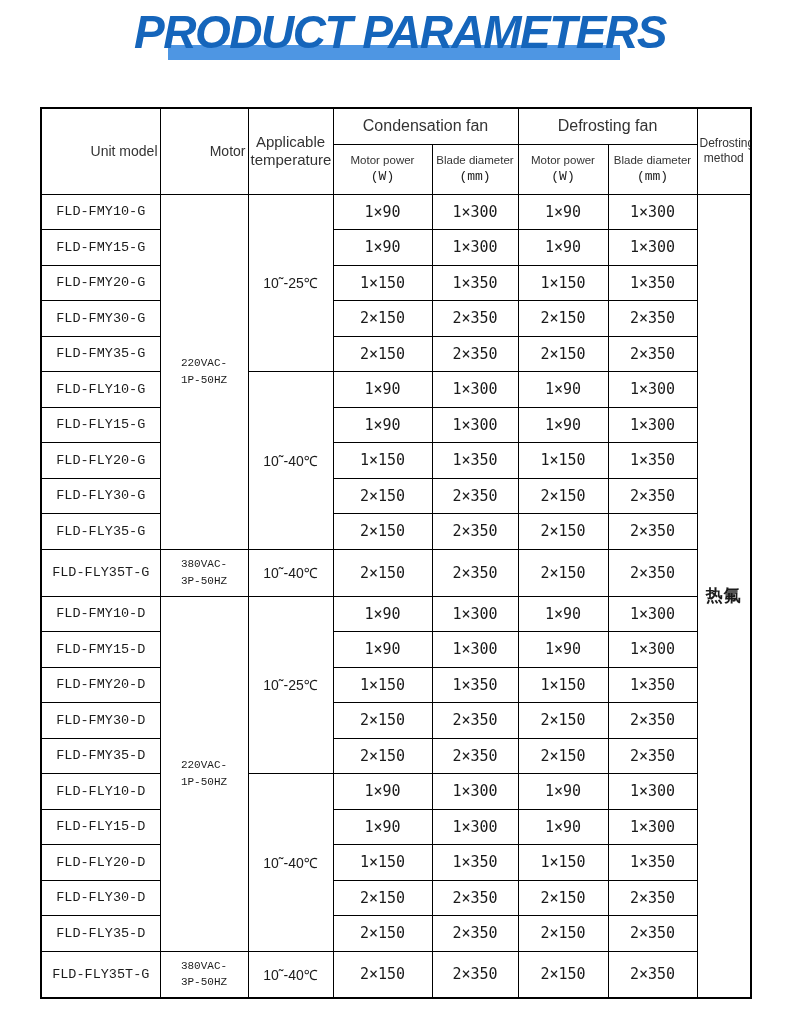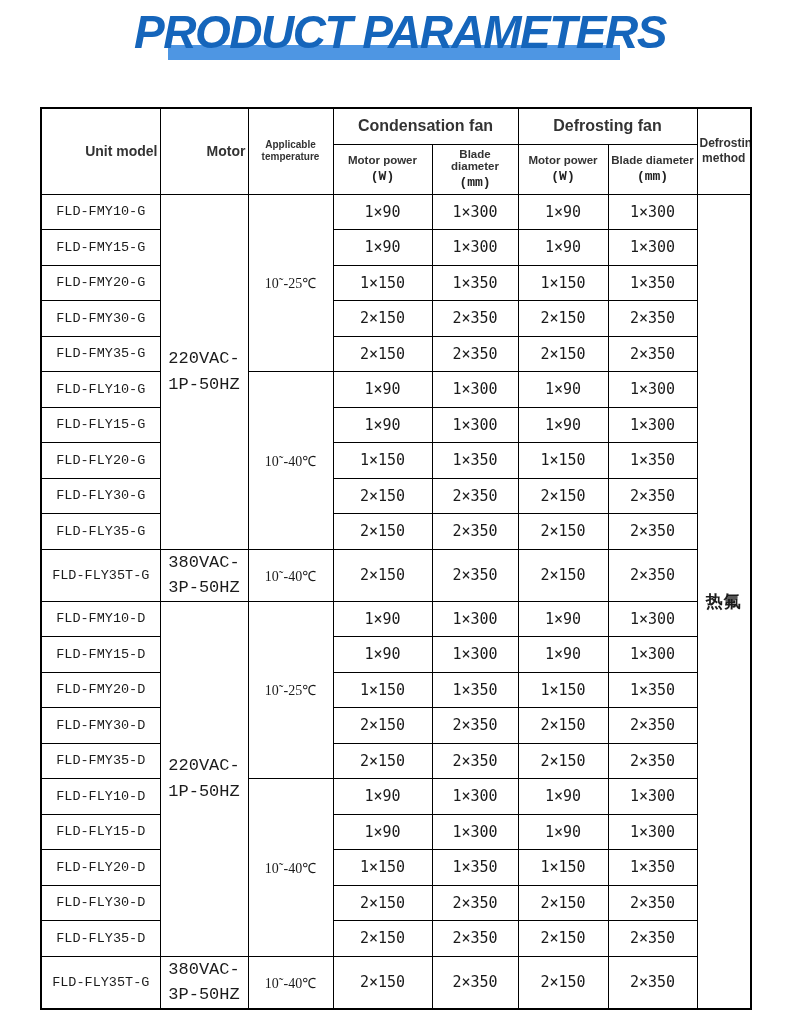--- a/index.html
+++ b/index.html
@@ -26,36 +26,36 @@
     position:absolute; left:40px; top:107px; width:711px;
     border-collapse:collapse; table-layout:fixed;
     border:2px solid #000;
   }
   .params th, .params td {
     border:1px solid #000; padding:0 2px; text-align:center; vertical-align:middle;
     overflow:hidden;
   }
   .params thead tr.group-row { height:36px; }
   .params thead tr.sub-row { height:50px; }
-  .params th { font-weight:bold; color:#333; }
+  .params th { font-weight:normal; color:#333; }
   th.h-unit-model, th.h-source { font-size:14px;text-align:right; }
-  th.h-temp { font-size:10px; line-height:1.25; }
+  th.h-temp { font-size:15px; line-height:1.25; }
   th.h-fan { font-size:16px; }
   th.h-defrost { font-size:12px; line-height:1.3; }
   .sub-label { font-size:11.5px; color:#333;text-align:center; }
   .sub-unit { font-family:"Liberation Mono", monospace; font-size:13px; margin-top:3px; color:#222; }
 
   .params tbody tr { height:35.5px; }
   .params tbody tr.tall { height:47px; }
   .params td {
     font-family:"Liberation Mono", monospace; font-size:15px; color:#1b1b1b;
   }
   td.model { font-size:13.5px; letter-spacing:0; }
-  td.source { font-size:17px; white-space:pre-line; line-height:1.5; }
-  td.temp { font-size:14px; font-family:Liberation Serif, serif;margin-top:40px; }
+  td.source { font-size:11px; white-space:pre-line; line-height:1.5; }
+  td.temp { font-size:14px; font-family:Liberation Sans, sans-serif;margin-top:40px; }
   td.value { font-size:15px; font-family:"DejaVu Sans Mono","DejaVu Sans", monospace; }
   td.defrost { font-size:17px; font-family:"DejaVu Sans", sans-serif; letter-spacing:1px;font-weight:bold; }
 </style>
 </head>
 <body>
 
 <div class="page">
 
   <div class="title-wrap">
     <div class="title-bar"></div>

